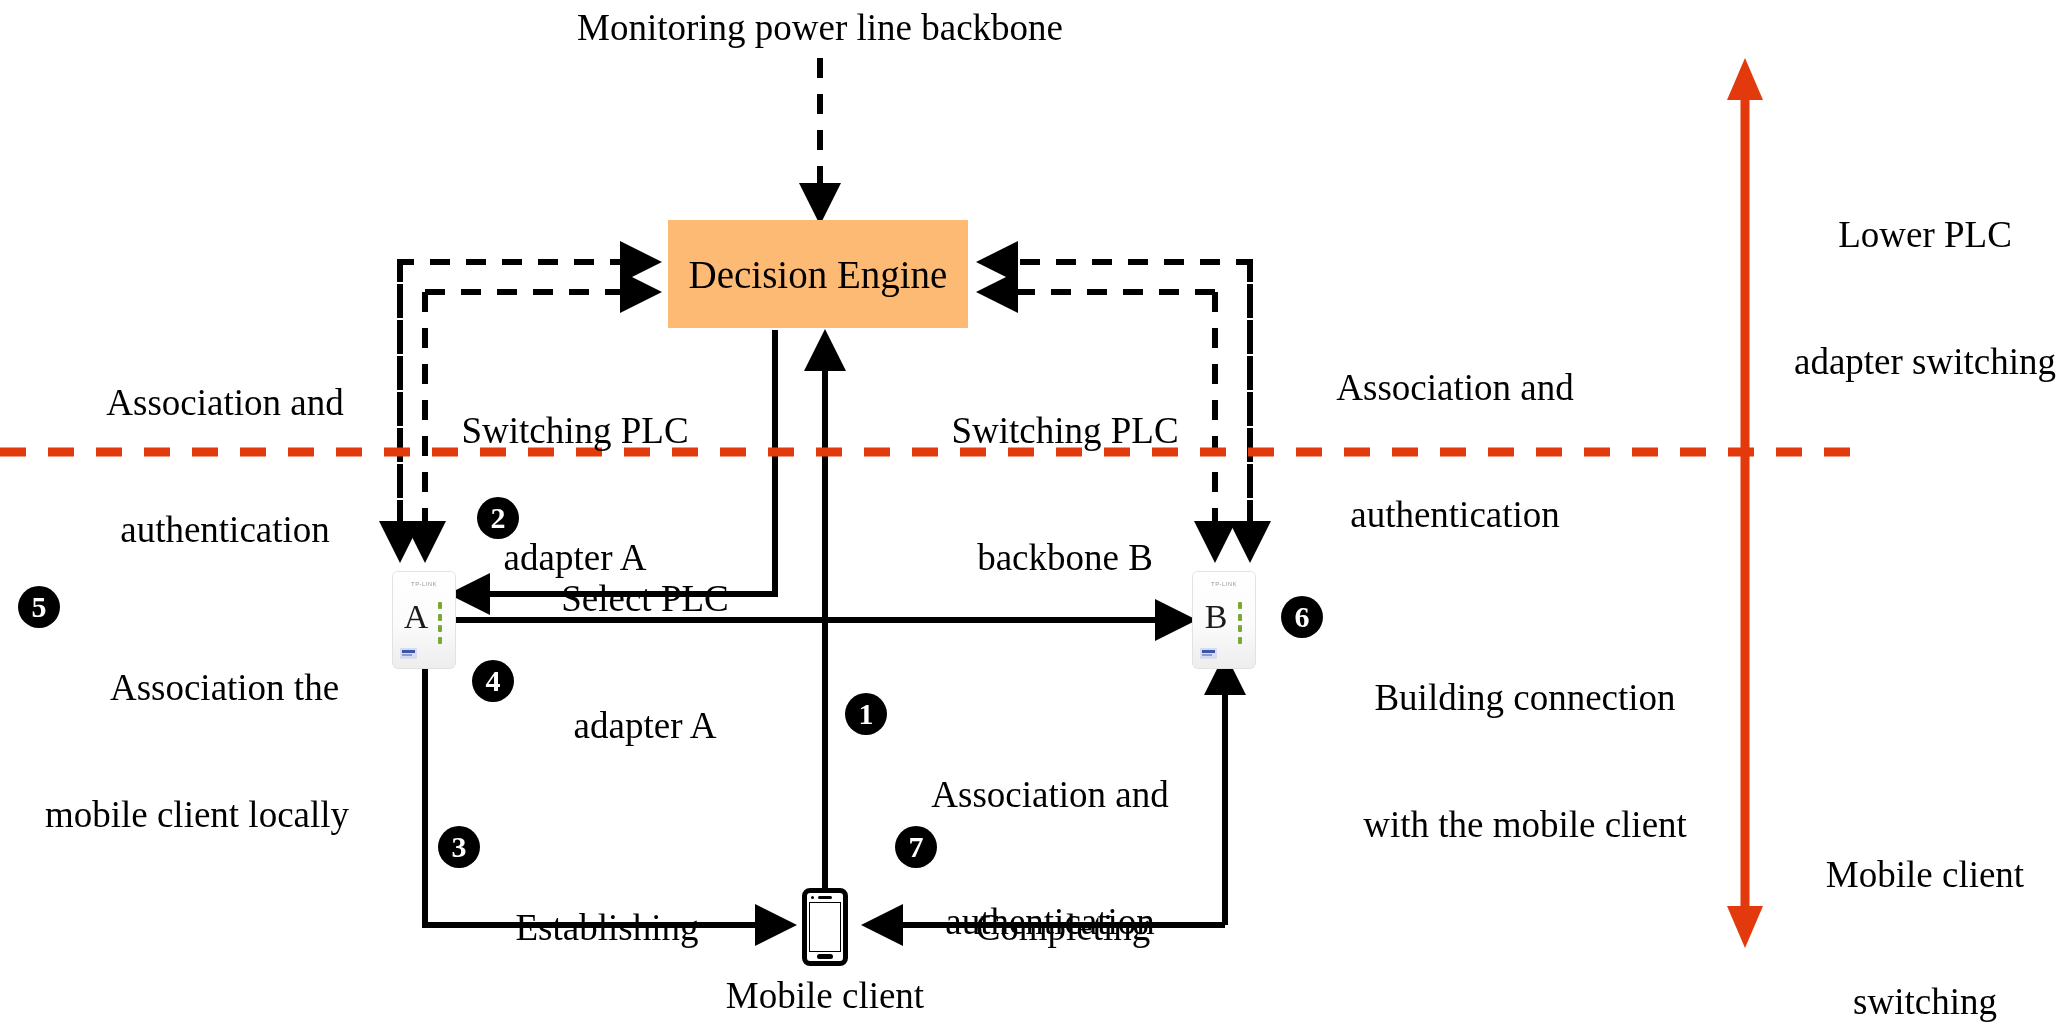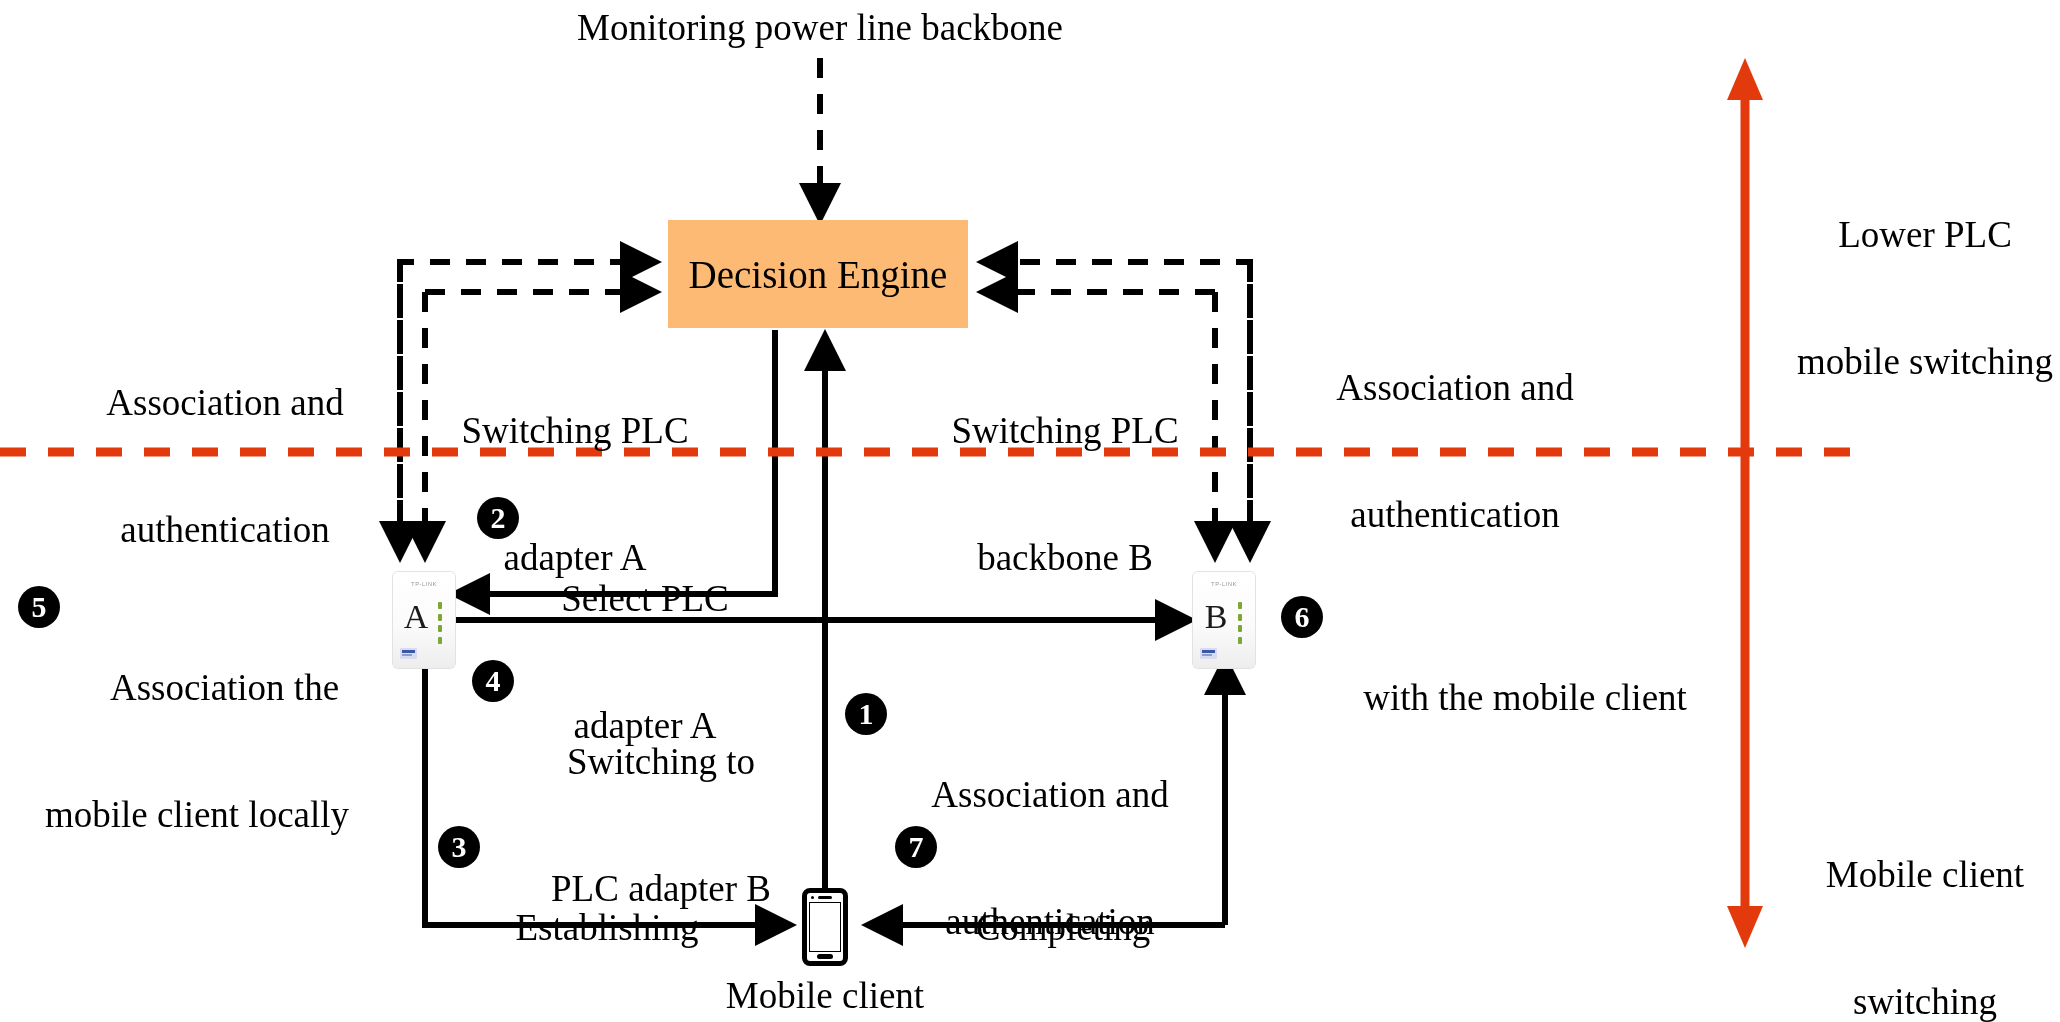--- a/index.html
+++ b/index.html
@@ -244,21 +244,21 @@
     <div>adapter A</div>
   </div>
 
   <div class="txt center" style="left:930px; top:326px; width:270px;">
     <div>Switching PLC</div>
     <div>backbone B</div>
   </div>
 
   <div class="txt center" style="left:1790px; top:130px; width:270px;">
     <div>Lower PLC</div>
-    <div>mobile switching</div>
+    <div>adapter switching</div>
   </div>
 
   <div class="txt center" style="left:1790px; top:770px; width:270px;">
     <div>Mobile client</div>
     <div>switching</div>
   </div>
 
   <div class="plc" style="left:393px; top:572px;">
     <div class="brand">TP-LINK</div>
     <div class="big">A</div>
@@ -303,33 +303,30 @@
     <div>adapter A</div>
   </div>
 
   <div class="badge" style="left:438px; top:826px;">3</div>
   <div class="txt center" style="left:482px; top:823px; width:250px;">
     <div>Establishing</div>
     
   </div>
 
   <div class="badge" style="left:472px; top:660px;">4</div>
-  <div class="txt center" style="left:516px; top:657px; width:290px;">
-    <div>Switching to</div>
-    <div>PLC adapter B</div>
-  </div>
 
   <div class="badge" style="left:18px; top:586px;">5</div>
   <div class="txt center" style="left:12px; top:583px; width:370px;">
     <div style="padding-left:55px;">Association the</div>
     <div>mobile client locally</div>
   </div>
 
   <div class="badge" style="left:1281px; top:596px;">6</div>
   <div class="txt center" style="left:1325px; top:593px; width:400px;">
+    <div>Building connection</div>
     <div>with the mobile client</div>
   </div>
 
   <div class="badge" style="left:895px; top:826px;">7</div>
   <div class="txt center" style="left:938px; top:823px; width:250px;">
     <div>Completing</div>
     
   </div>
 
 </div>

